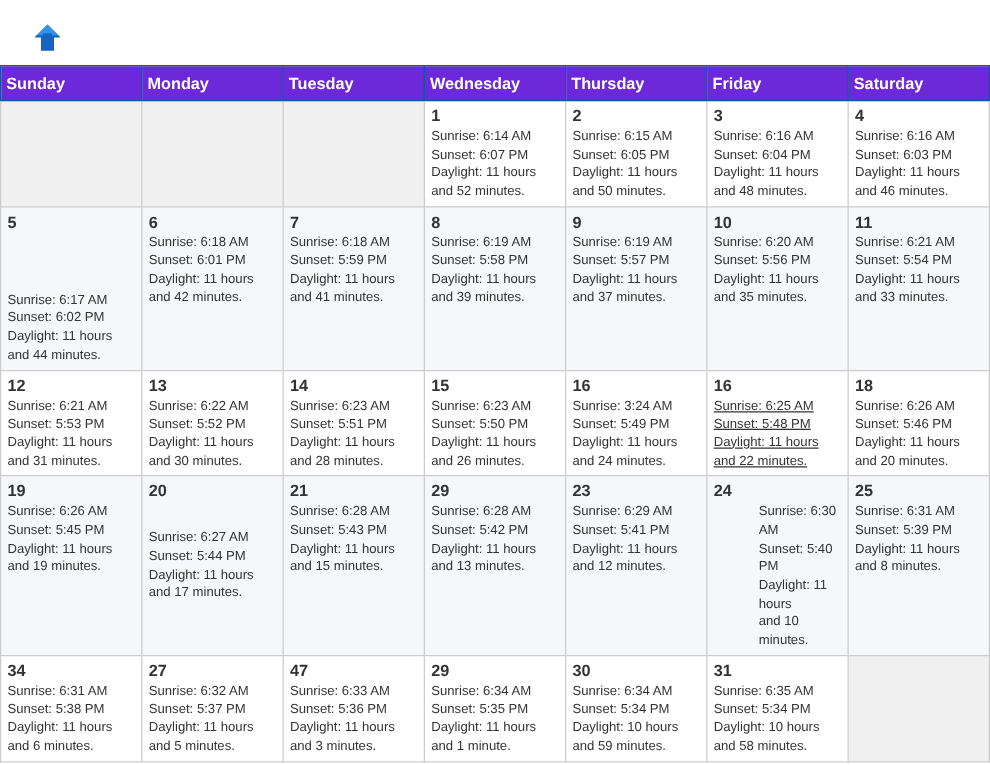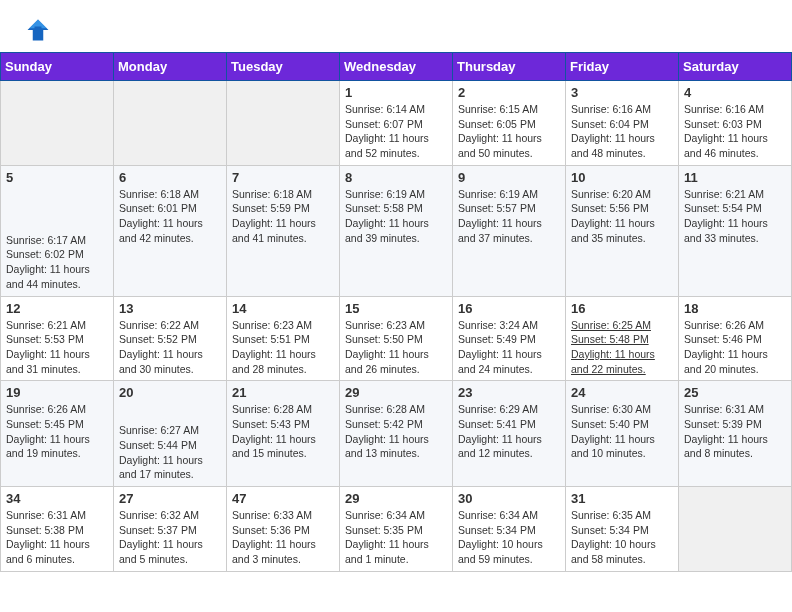--- a/index.html
+++ b/index.html
@@ -290,21 +290,21 @@
         </td>
         <td>
           <div class="day-number">23</div>
           <div class="day-info" style="white-space: pre-line;">Sunrise: 6:29 AM
 Sunset: 5:41 PM
 Daylight: 11 hours
 and 12 minutes.</div>
         </td>
         <td>
           <div class="day-number">24</div>
-          <div class="day-info" style="white-space: pre-line;">Sunrise: 6:30 AM
+          <div class="day-info" style="white-space: pre-line; margin-left: 36px;">Sunrise: 6:30 AM
 Sunset: 5:40 PM
 Daylight: 11 hours
 and 10 minutes.</div>
         </td>
         <td>
           <div class="day-number">25</div>
           <div class="day-info" style="white-space: pre-line;">Sunrise: 6:31 AM
 Sunset: 5:39 PM
 Daylight: 11 hours
 and 8 minutes.</div>

